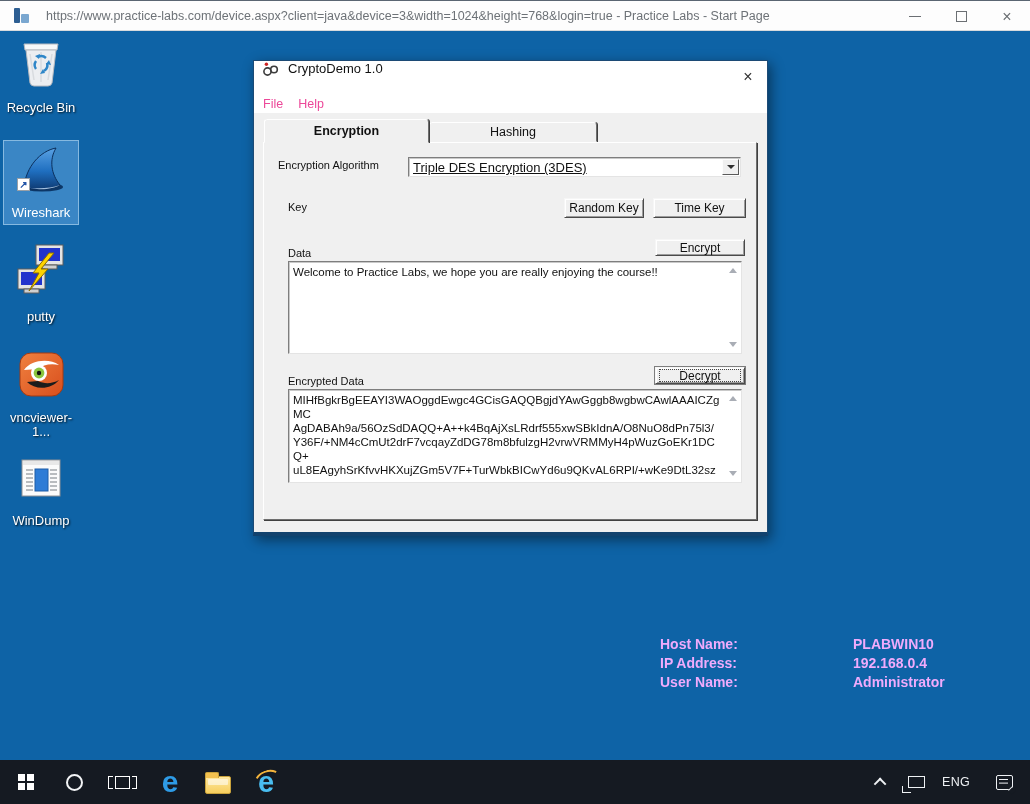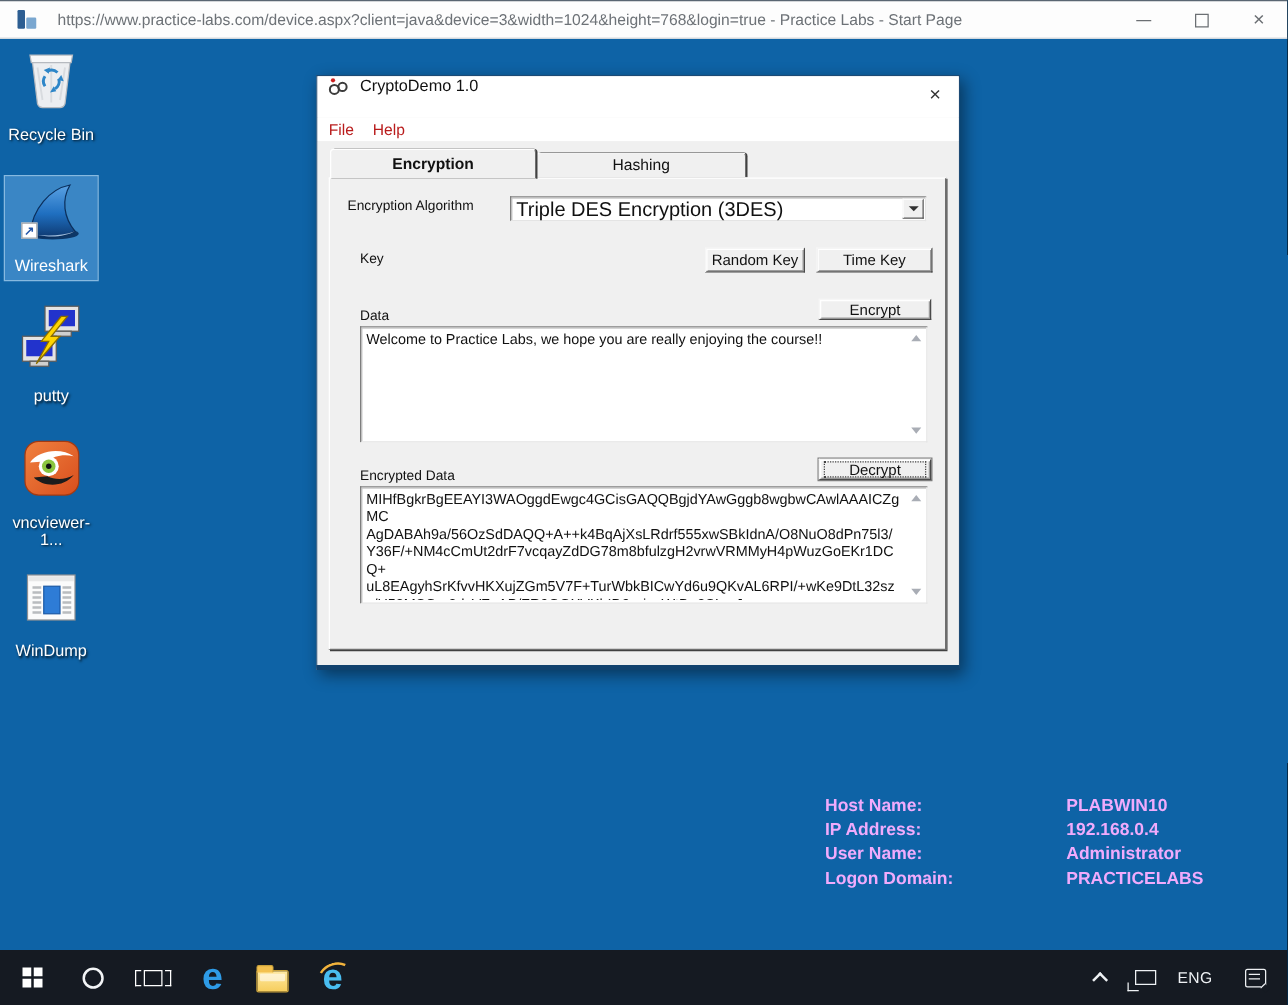--- a/index.html
+++ b/index.html
@@ -32,42 +32,42 @@
 
   
   .app-window { position:absolute; left:253px; top:60px; width:515px; height:476px; background:#f0f0f0;
                 border:1px solid #1c4a75; border-bottom:4px solid #12426e; box-shadow:3px 4px 12px rgba(0,0,0,.45); }
   .app-titlebar { position:absolute; left:0; top:0; right:0; height:33px; background:#ffffff; display:flex; }
   .app-icon { margin-left:8px; width:17px; height:17px; }
   .app-title { margin-left:9px; font-size:13px; color:#111; }
   .app-close { position:absolute; right:6px; top:4px; width:26px; height:24px; display:flex; align-items:center;
                justify-content:center; font-size:16px; color:#333; }
   .menubar { position:absolute; left:0; top:33px; right:0; height:19px; background:#ffffff; display:flex; align-items:center; }
-  .menu-item { font-size:12.5px; color:#b91c1c; padding:0 6px; margin-left:3px; }
+  .menu-item { font-size:12.5px; color:#ec4899; padding:0 6px; margin-left:3px; }
   .app-body { position:absolute; left:0; top:52px; right:0; bottom:0; background:#f0f0f0; }
 
   
   .tab { position:absolute; background:#f0f0f0; border:1px solid; border-color:#ffffff #6e6e6e #f0f0f0 #ffffff;
          border-radius:3px 3px 0 0; display:flex; align-items:center; justify-content:center; font-size:12.5px; color:#111;
          box-shadow:1px 0 0 #404040; }
   .tab.active { left:10px; top:58px; width:165px; height:24px; font-weight:bold; z-index:3; }
   .tab.inactive { left:175px; top:61px; width:168px; height:20px; z-index:1; }
   .panel3d { position:absolute; left:9px; top:81px; width:494px; height:378px; background:#f0f0f0;
              border:1px solid; border-color:#ffffff #6e6e6e #6e6e6e #ffffff; box-shadow:1px 1px 0 #404040; z-index:2; }
   .ctl { position:absolute; z-index:4; }
   .lbl { font-size:11px; color:#111; white-space:nowrap; }
   .field { background:#fff; border:1px solid; border-color:#7e7e7e #e4e4e4 #e4e4e4 #7e7e7e;
            box-shadow:inset 1px 1px 0 #c9c9c9; }
   .btn3d { background:#f0f0f0; border:1px solid; border-color:#f6f6f6 #4a4a4a #4a4a4a #f6f6f6;
            box-shadow:inset 1px 1px 0 #ffffff, inset -1px -1px 0 #9c9c9c;
            display:flex; align-items:center; justify-content:center; font-size:12px; color:#111; }
   .default-btn { box-shadow:0 0 0 1px #7d7d7d, inset 1px 1px 0 #ffffff, inset -1px -1px 0 #9c9c9c; }
   .focus-rect { display:flex; align-items:center; justify-content:center; border:1px dotted #444;
                 width:82px; height:13px; font-size:12px; }
-  .combo-text { position:absolute; left:4px; top:2px; font-size:16px; color:#111; white-space:nowrap; }
+  .combo-text { position:absolute; left:4px; top:2px; font-size:13px; color:#111; white-space:nowrap;text-decoration:underline; }
   .combo-btn { position:absolute; right:1px; top:1px; bottom:1px; width:17px; background:#f0f0f0;
                border:1px solid; border-color:#fdfdfd #5a5a5a #5a5a5a #fdfdfd; display:flex; align-items:center; justify-content:center; }
   .tri-down { width:0; height:0; border-left:4px solid transparent; border-right:4px solid transparent; border-top:4px solid #303030; }
   .textbox-text { position:absolute; left:4px; top:3px; right:20px; bottom:2px; font-size:11.5px; line-height:14px;
                   color:#111; white-space:pre-wrap; word-break:break-all; overflow:hidden; }
   .sb-up, .sb-down { position:absolute; right:4px; width:0; height:0; border-left:4.5px solid transparent; border-right:4.5px solid transparent; }
   .sb-up { top:6px; border-bottom:5.5px solid #a9adb5; }
   .sb-down { bottom:6px; border-top:5.5px solid #a9adb5; }
 
   
@@ -288,24 +288,20 @@
       <span>PLABWIN10</span>
     </div>
     <div class="host-row">
       <span class="hl">IP Address:</span>
       <span>192.168.0.4</span>
     </div>
     <div class="host-row">
       <span class="hl">User Name:</span>
       <span>Administrator</span>
     </div>
-    <div class="host-row">
-      <span class="hl">Logon Domain:</span>
-      <span>PRACTICELABS</span>
-    </div>
   </div>
 
   <div class="taskbar">
     <div class="tb-btn" style="left:2px;">
       <span class="win-logo">
           <i></i>
           <i></i>
           <i></i>
           <i></i>
         </span>

